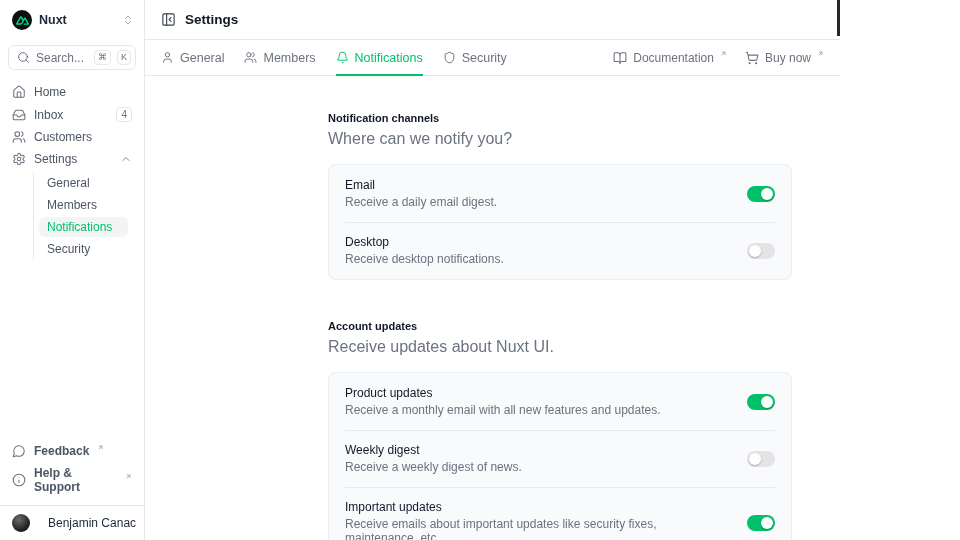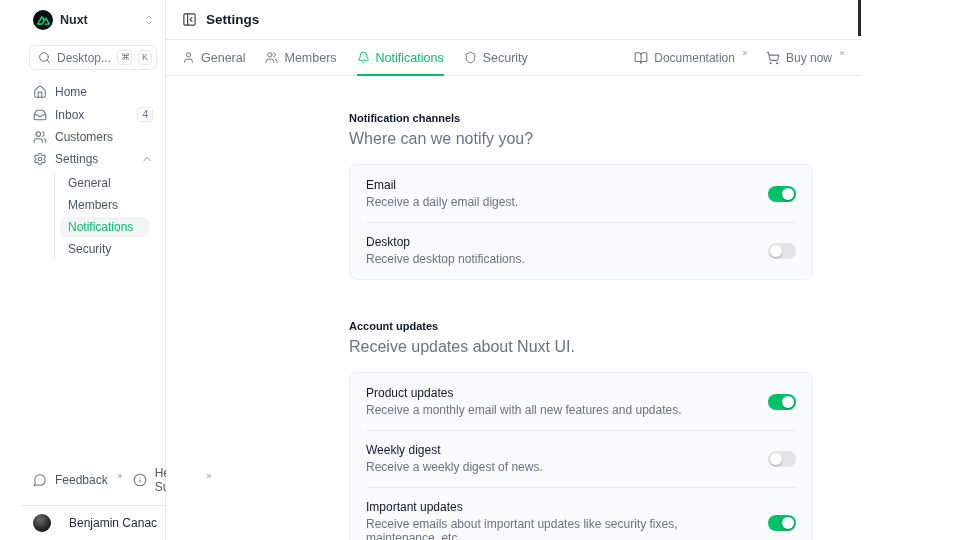--- a/index.html
+++ b/index.html
@@ -1,18 +1,18 @@
 <!DOCTYPE html>
 <html><head>
 <meta charset="utf-8">
 <style>
   * { box-sizing: border-box; }
   html,body { margin:0; padding:0; background:#fff; }
   body { width:960px; height:540px; font-family:"Liberation Sans","DejaVu Sans",sans-serif; color:#111827; overflow:hidden; }
-  .app { position:relative; display:flex; width:840px; height:540px; background:#e5e5e5;margin-left:21px; }
+  .app { position:relative; display:flex; width:840px; height:540px; background:#e5e5e5; }
 
   
   svg.i { display:block; fill:none; stroke:currentColor; stroke-width:1.8; stroke-linecap:round; stroke-linejoin:round; }
 
   
   .sidebar { width:145px; min-width:145px; border-right:1px solid #e5e7eb; display:flex; flex-direction:column; background:#fff; }
   .sb-header { display:flex; align-items:center; gap:7px; padding:10px 10px 6px 12px; }
   .logo { width:20px; height:20px; border-radius:50%; background:#0b0f14; display:flex; align-items:center; justify-content:center; flex:none; }
   .ws-name { font-size:12.5px; font-weight:700; color:#1f2937; flex:1; }
   .chevrons { color:#9ca3af; display:flex; }
@@ -21,21 +21,21 @@
   .kbd { font-size:9px; line-height:13px; color:#6b7280; border:1px solid #e5e7eb; border-radius:4px; padding:0 3px; min-width:14px; text-align:center; background:#fff; }
   .nav { padding:2px 8px 0; display:flex; flex-direction:column; gap:2px;justify-content:flex-end; }
   .nav-item { display:flex; align-items:center; gap:8px; padding:3px 4px; border-radius:6px; color:#4b5563; font-size:12px; cursor:pointer; }
   .nav-item .ic { color:#6b7280; display:flex; flex:none; }
   .nav-item .lbl { flex:1; }
   .badge { font-size:10px; color:#6b7280; border:1px solid #e5e7eb; border-radius:4px; padding:0 4px; line-height:13px; background:#fff; }
   .submenu { margin:2px 8px 0 25px; border-left:1px solid #e5e7eb; padding-left:5px; display:flex; flex-direction:column; gap:2px; }
   .submenu-item { font-size:12px; color:#4b5563; padding:3px 8px; border-radius:6px; cursor:pointer; }
   .submenu-item.active { background:#f3f4f6; color:#00c16a; }
   .sb-spacer { flex:1; }
-  .sb-footer { padding:0 8px 8px; display:flex; flex-direction:row; gap:2px; }
+  .sb-footer { padding:0 8px 8px; display:flex; flex-direction:column; gap:2px;font-weight:bold; }
   .ext { color:#9ca3af; transform:translateY(-4px); margin-left:0; }
   .sb-user { border-top:1px solid #e5e7eb; display:flex; align-items:center; gap:18px; padding:8px 10px 8px 12px; cursor:pointer; }
   .avatar { width:18px; height:18px; border-radius:50%; background:radial-gradient(circle at 38% 30%, #6b6b6b 0%, #17181a 72%); flex:none; }
   .user-name { font-size:12px; font-weight:500; color:#1f2937; flex:1; white-space:nowrap; }
 
   
   .main { flex:1; display:flex; flex-direction:column; min-width:0; background:#fff; }
   .main-top { height:40px; min-height:40px; border-bottom:1px solid #e5e7eb; display:flex; align-items:center; gap:9px; padding:0 16px; }
   .collapse-btn { color:#374151; display:flex; cursor:pointer; }
   .page-title { font-size:13.5px; font-weight:700; color:#111827; }
@@ -86,21 +86,21 @@
       </span>
     </div>
 
     <div class="search">
       <span>
           <svg class="i" width="13" height="13" viewBox="0 0 24 24">
             <circle cx="11" cy="11" r="8"></circle>
             <path d="m21 21-4.3-4.3"></path>
           </svg>
         </span>
-      <span class="ph">Desktop...</span>
+      <span class="ph">Search...</span>
       <span class="kbd">⌘</span>
       <span class="kbd">K</span>
     </div>
 
     <nav class="nav">
       <div class="nav-item">
         <span class="ic">
             <svg class="i" width="14" height="14" viewBox="0 0 24 24">
               <path d="M15 21v-8a1 1 0 0 0-1-1h-4a1 1 0 0 0-1 1v8"></path>
               <path d="M3 10a2 2 0 0 1 .709-1.528l7-6a2 2 0 0 1 2.582 0l7 6A2 2 0 0 1 21 10v9a2 2 0 0 1-2 2H5a2 2 0 0 1-2-2z"></path>

